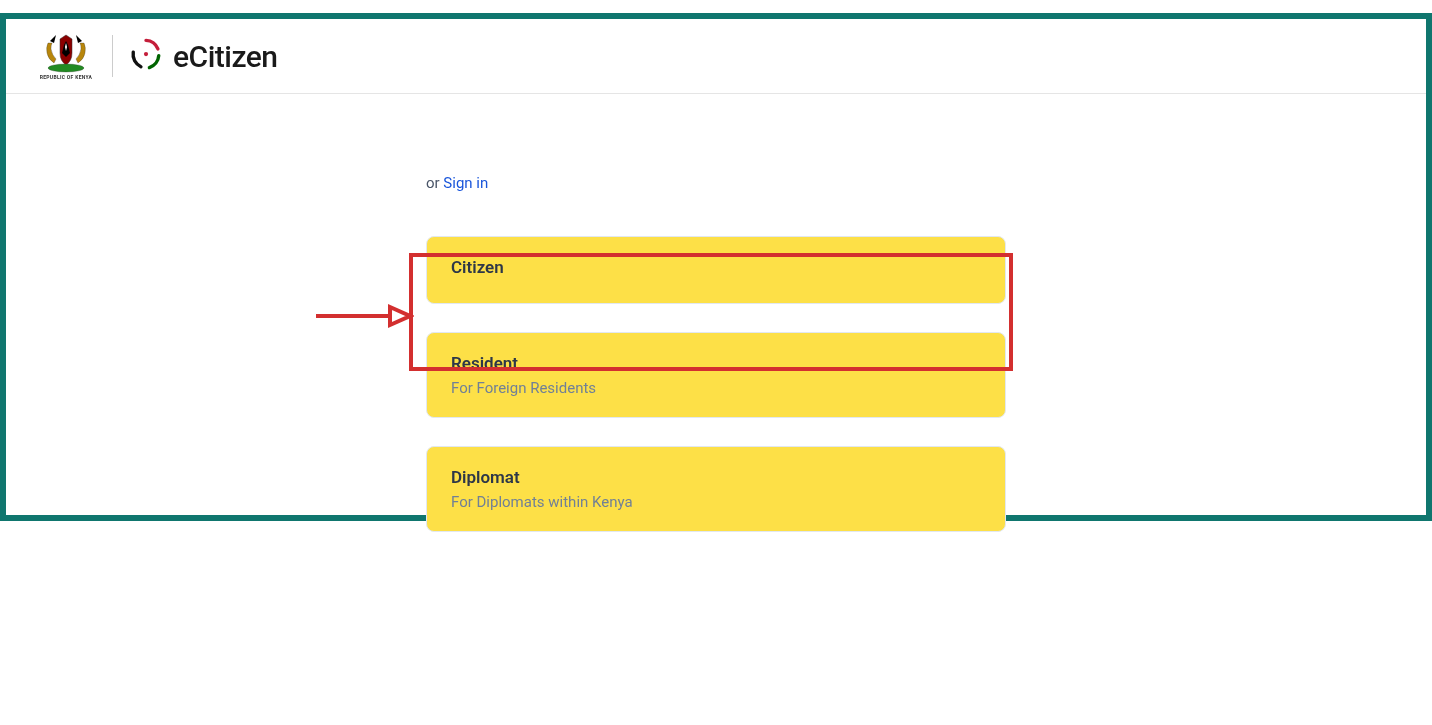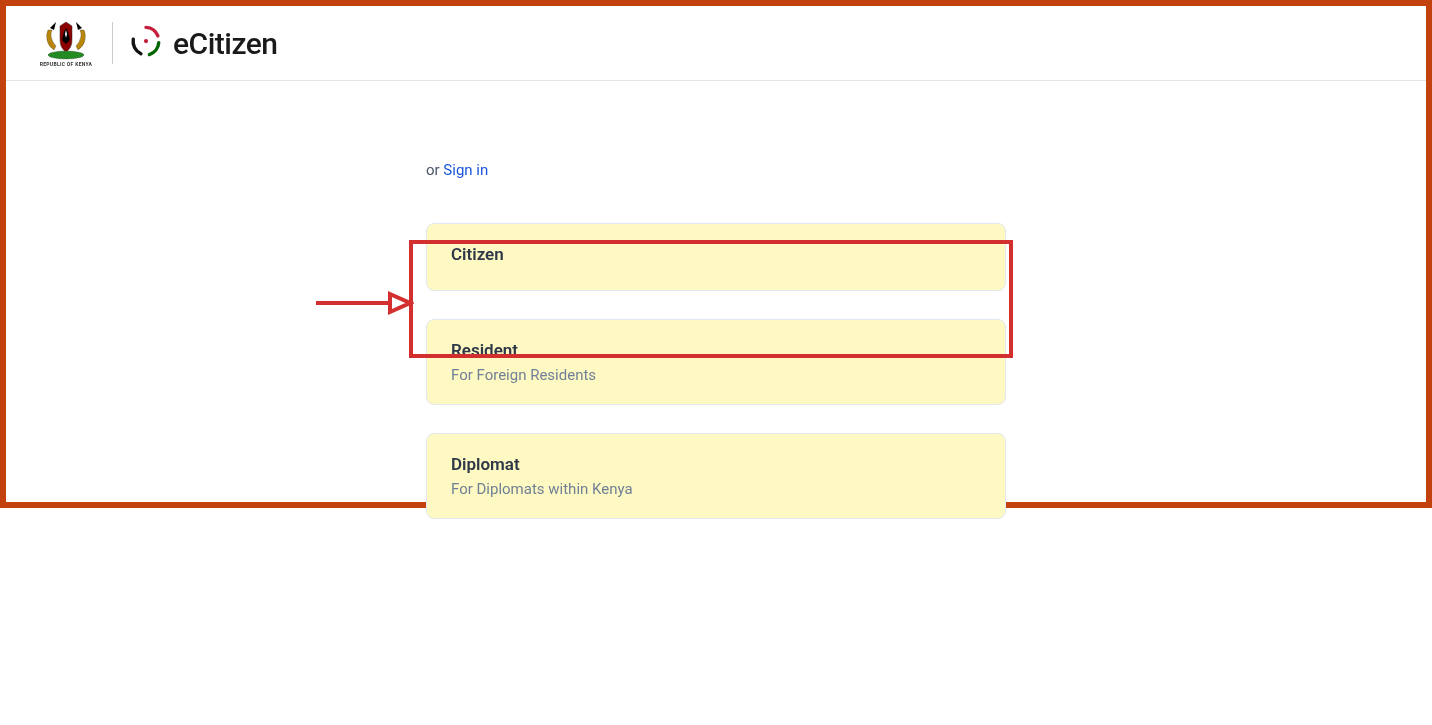--- a/index.html
+++ b/index.html
@@ -10,25 +10,25 @@
     body {
       font-family: -apple-system, BlinkMacSystemFont, 'Segoe UI', Roboto, Helvetica, Arial, sans-serif;
       background: #fff;
       width: 1432px;
       height: 725px;
       position: relative;
       overflow: hidden;
     }
     .outer-frame {
       position: absolute;
-      top: 0;
+      top: 13px;
       left: 0;
       width: 1432px;
       height: 508px;
-      border: 6px solid #c2410c;
+      border: 6px solid #0f766e;
       box-sizing: border-box;
     }
     .header {
       display: flex;
       align-items: center;
       padding: 12px 30px;
     }
     .coat-of-arms {
       width: 60px;
       height: 50px;
@@ -102,21 +102,21 @@
     .signin-link {
       color: #1a56db;
       text-decoration: none;
     }
     .card {
       border: 1px solid #e2e8f0;
       border-radius: 8px;
       padding: 20px 24px;
       margin-bottom: 28px;
       cursor: pointer;
-      background: #fef9c3;
+      background: #fde047;
     }
     .card-title {
       font-size: 17px;
       font-weight: 600;
       color: #2d3748;
       margin-bottom: 6px;
     }
     .card-subtitle {
       font-size: 15px;
       color: #718096;

